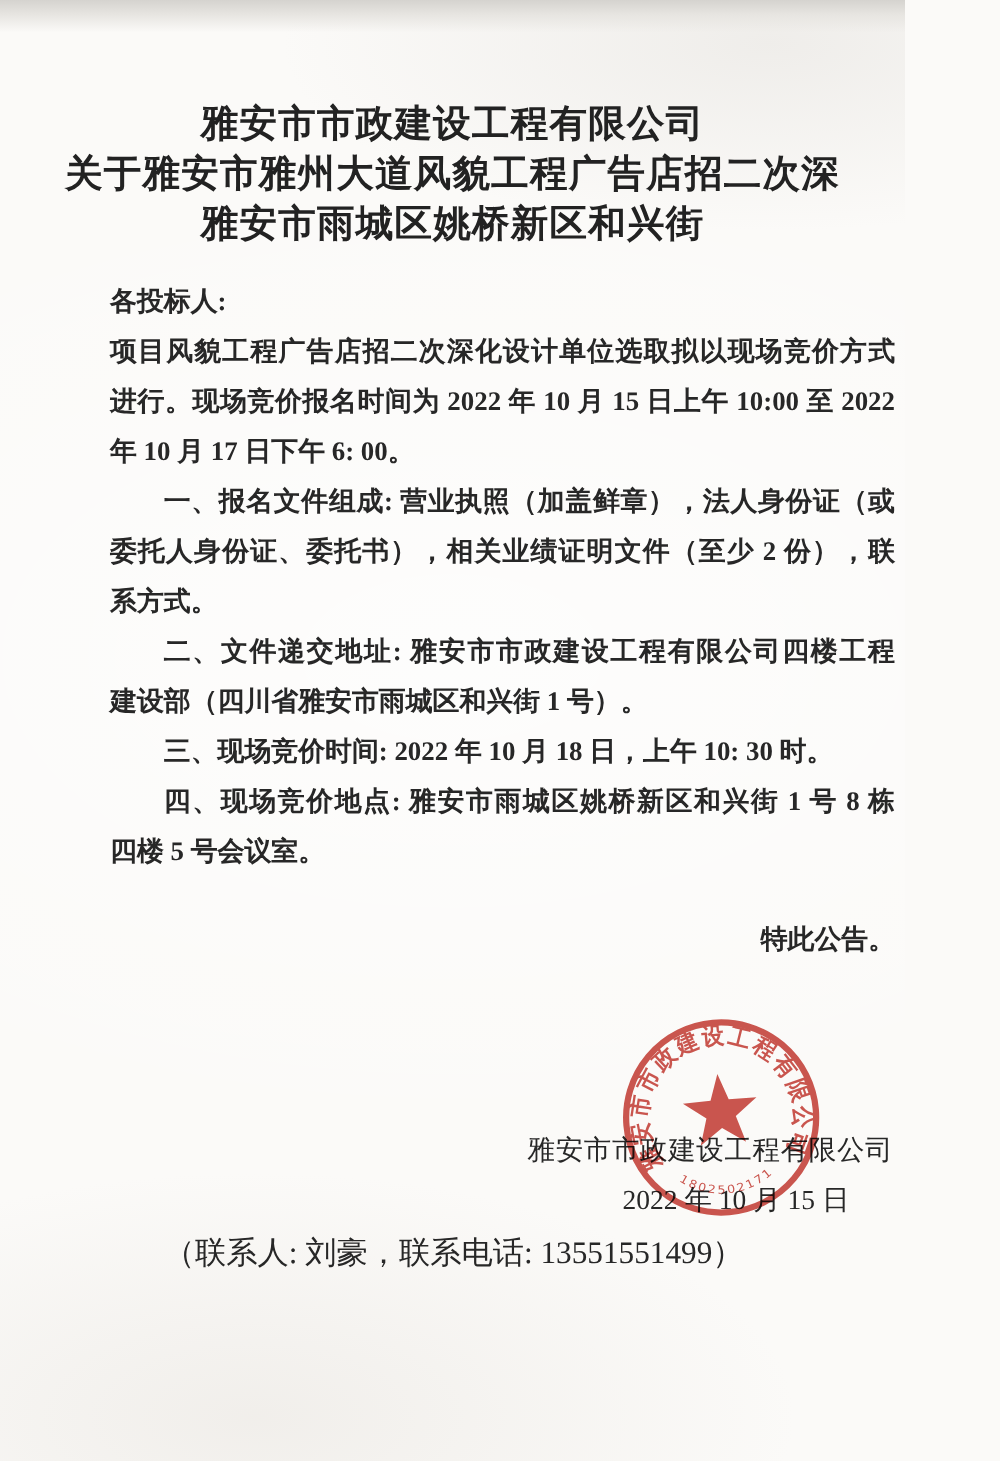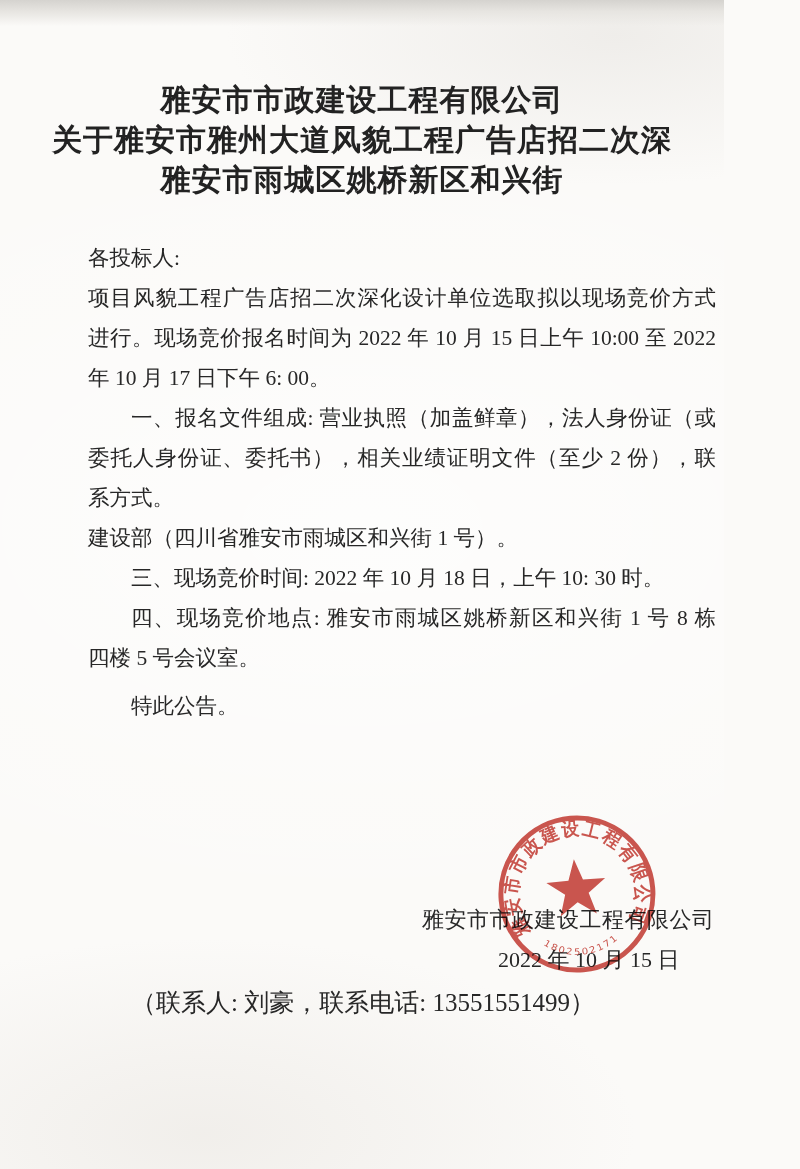--- a/index.html
+++ b/index.html
@@ -36,36 +36,37 @@
   .t-line {
     font-size: 30px;
     font-weight: 700;
     line-height: 40px;
     letter-spacing: 1px;
     color: #222;
   }
   .body-block {
     position: absolute;
     left: 88px;
-    top: 238px;
+    top: 221px;
     width: 628px;
+    font-weight: bold;
   }
   .line {
     font-size: 21.5px;
     line-height: 40px;
     white-space: nowrap;
     color: #272727;
   }
   .line.fill {
     white-space: normal;
     text-align: justify;
     text-align-last: justify;
   }
   .line.indent { text-indent: 2em; }
-  .line.closing { margin-top: 8px; }
+  .line.closing { margin-top: 30px; text-align: right; }
 
   .sig-company {
     position: absolute;
     left: 422px; top: 906px;
     font-size: 22px;
     line-height: 28px;
     letter-spacing: 0.5px;
     color: #272727;
     white-space: nowrap;
   }
@@ -127,20 +128,21 @@
   </div>
 
   <div class="body-block">
     <div class="line">各投标人:</div>
     <div class="line fill">项目风貌工程广告店招二次深化设计单位选取拟以现场竞价方式</div>
     <div class="line fill">进行。现场竞价报名时间为 2022 年 10 月 15 日上午 10:00 至 2022</div>
     <div class="line">年 10 月 17 日下午 6: 00。</div>
     <div class="line indent fill">一、报名文件组成: 营业执照（加盖鲜章），法人身份证（或</div>
     <div class="line fill">委托人身份证、委托书），相关业绩证明文件（至少 2 份），联</div>
     <div class="line">系方式。</div>
+    <div class="line indent fill">二、文件递交地址: 雅安市市政建设工程有限公司四楼工程</div>
     <div class="line">建设部（四川省雅安市雨城区和兴街 1 号）。</div>
     <div class="line indent">三、现场竞价时间: 2022 年 10 月 18 日，上午 10: 30 时。</div>
     <div class="line indent fill">四、现场竞价地点: 雅安市雨城区姚桥新区和兴街 1 号 8 栋</div>
     <div class="line">四楼 5 号会议室。</div>
     <div class="line indent closing">特此公告。</div>
   </div>
 
   <svg class="seal" viewBox="0 0 166 166" aria-hidden="true">
     <circle cx="83" cy="82" r="76"></circle>
     <polygon points="83,47 90.3,68 112.5,68.4 94.8,81.8 101.2,103.1 83,90.4 64.8,103.1 71.2,81.8 53.5,68.4 75.7,68"></polygon>

